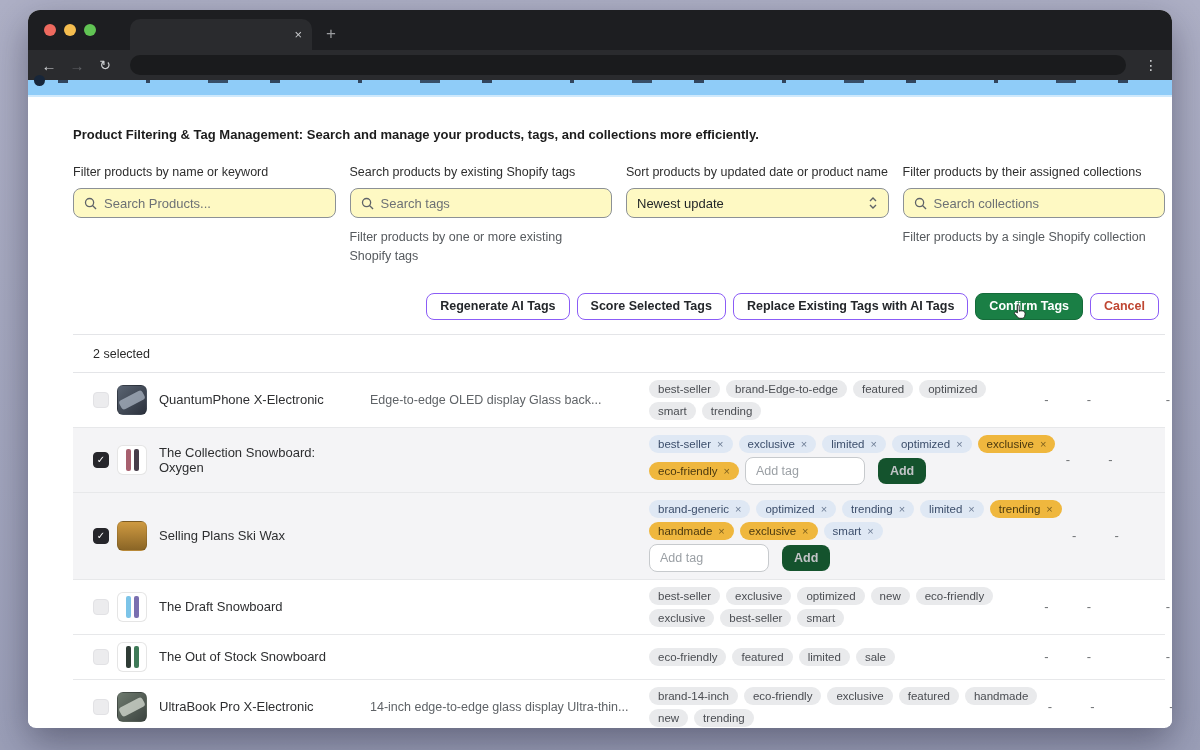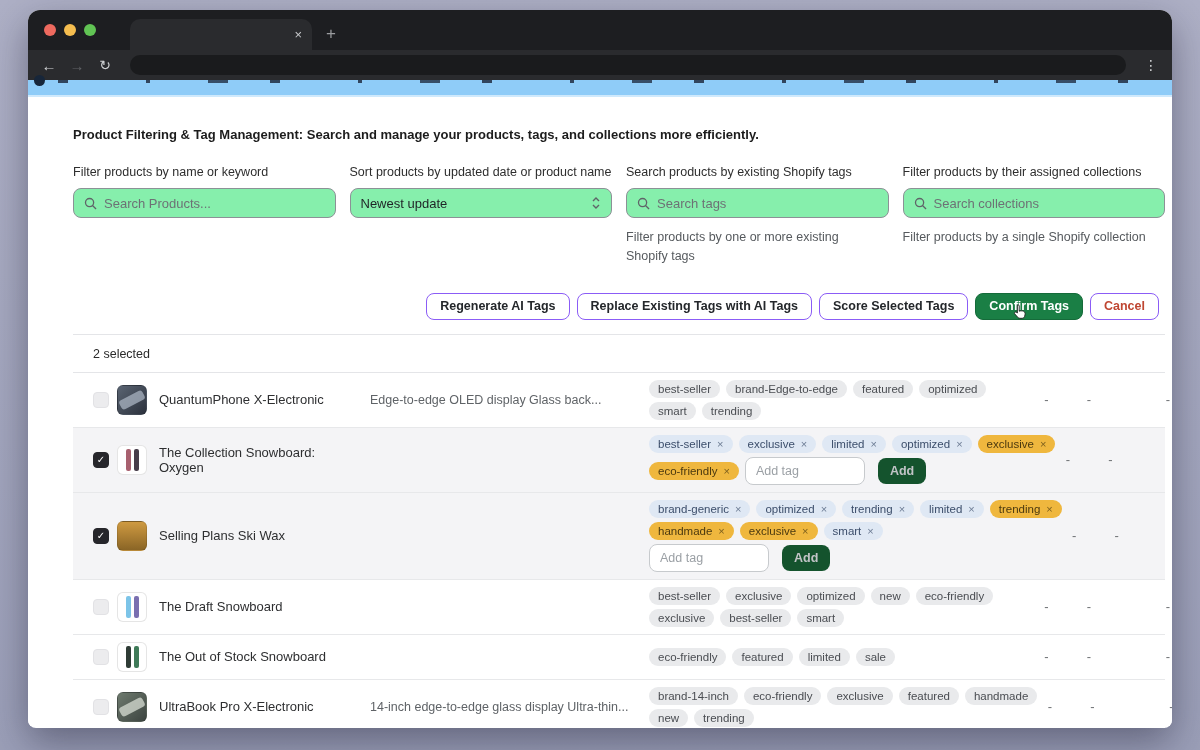--- a/index.html
+++ b/index.html
@@ -34,21 +34,21 @@
   .banner-dot { position:absolute; left:6px; top:-5px; width:11px; height:11px; border-radius:50%; background:#17263a; }
 
   
   .page { background:#fff; height:629px;padding-left:38px; }
   .inner { padding:0 7px; }
   .heading { padding-top:30px; font-size:13px; font-weight:700; color:#1c1c1c; }
 
   .filters { display:flex; gap:14px; margin-top:23px; }
   .fcol { flex:1; min-width:0; }
   .flabel { font-size:12.5px; color:#2e2e2e; margin-bottom:9px; }
-  .fbox { height:30px; border:1px solid #8c9196; border-radius:8px; background:#86efac;
+  .fbox { height:30px; border:1px solid #8c9196; border-radius:8px; background:#fef9c3;
     display:flex; align-items:center; padding:0 10px; gap:7px; }
   .fbox .ph { font-size:13px; color:#6d7175; }
   .fbox.select { justify-content:space-between; }
   .fbox.select .val { font-size:13px; color:#1f2326; }
   .helper { margin-top:10px; font-size:12.5px; color:#565a5e; line-height:1.5; max-width:255px; }
   .sic { flex:0 0 auto; display:flex; }
 
   .actions { margin-top:27px; display:flex; justify-content:flex-end; gap:7px; padding-right:6px; }
   .btn { height:27px; padding:0 13px; background:#fff; border:1px solid #8b5cf6; border-radius:8px;
     font-size:12.5px; font-weight:600; color:#24272b; display:flex; align-items:center; font-family:inherit; }
@@ -128,65 +128,65 @@
               <svg width="13" height="13" viewBox="0 0 14 14">
                   <circle cx="6" cy="6" r="4.4" fill="none" stroke="#5f6368" stroke-width="1.4"></circle>
                   <line x1="9.4" y1="9.4" x2="13" y2="13" stroke="#5f6368" stroke-width="1.4"></line>
                 </svg>
             </span>
             <span class="ph">Search Products...</span>
           </div>
         </div>
 
         <div class="fcol">
+          <div class="flabel">Search products by existing Shopify tags</div>
+          <div class="fbox">
+            <span class="sic">
+              <svg width="13" height="13" viewBox="0 0 14 14">
+                  <circle cx="6" cy="6" r="4.4" fill="none" stroke="#5f6368" stroke-width="1.4"></circle>
+                  <line x1="9.4" y1="9.4" x2="13" y2="13" stroke="#5f6368" stroke-width="1.4"></line>
+                </svg>
+            </span>
+            <span class="ph">Search tags</span>
+          </div>
+          <div class="helper">Filter products by one or more existing Shopify tags</div>
+        </div>
+
+        <div class="fcol">
           <div class="flabel">Sort products by updated date or product name</div>
           <div class="fbox select">
             <span class="val">Newest update</span>
             <span class="sic">
               <svg width="10" height="14" viewBox="0 0 10 14">
                   <polyline points="2,5 5,2 8,5" fill="none" stroke="#5f6368" stroke-width="1.4"></polyline>
                   <polyline points="2,9 5,12 8,9" fill="none" stroke="#5f6368" stroke-width="1.4"></polyline>
                 </svg>
             </span>
           </div>
         </div>
 
         <div class="fcol">
-          <div class="flabel">Search products by existing Shopify tags</div>
-          <div class="fbox">
-            <span class="sic">
-              <svg width="13" height="13" viewBox="0 0 14 14">
-                  <circle cx="6" cy="6" r="4.4" fill="none" stroke="#5f6368" stroke-width="1.4"></circle>
-                  <line x1="9.4" y1="9.4" x2="13" y2="13" stroke="#5f6368" stroke-width="1.4"></line>
-                </svg>
-            </span>
-            <span class="ph">Search tags</span>
-          </div>
-          <div class="helper">Filter products by one or more existing Shopify tags</div>
-        </div>
-
-        <div class="fcol">
           <div class="flabel">Filter products by their assigned collections</div>
           <div class="fbox">
             <span class="sic">
               <svg width="13" height="13" viewBox="0 0 14 14">
                   <circle cx="6" cy="6" r="4.4" fill="none" stroke="#5f6368" stroke-width="1.4"></circle>
                   <line x1="9.4" y1="9.4" x2="13" y2="13" stroke="#5f6368" stroke-width="1.4"></line>
                 </svg>
             </span>
             <span class="ph">Search collections</span>
           </div>
           <div class="helper">Filter products by a single Shopify collection</div>
         </div>
       </div>
 
       <div class="actions">
         <button class="btn">Regenerate AI Tags</button>
+        <button class="btn">Score Selected Tags</button>
         <button class="btn">Replace Existing Tags with AI Tags</button>
-        <button class="btn">Score Selected Tags</button>
         <button class="btn primary">
           <span>Confirm Tags</span>
           <svg class="cursor-svg" viewBox="0 0 20 20">
             <path d="M7 2c.9 0 1.5.7 1.5 1.6v6l1.2-.3c3.2-.6 5.8.7 5.8 3.3 0 .8-.3 2-.7 3.2-.4 1.3-1.5 2.2-2.9 2.2H9.3c-1 0-1.9-.4-2.5-1.1l-3.5-4c-.6-.6-.5-1.6.2-2.1.6-.5 1.4-.4 1.9.1l.9 1V3.6C6.3 2.7 6.3 2 7 2z" fill="#ffffff" stroke="#222" stroke-width="1.1"></path>
           </svg>
         </button>
         <button class="btn danger">Cancel</button>
       </div>
 
       <div class="divider"></div>

